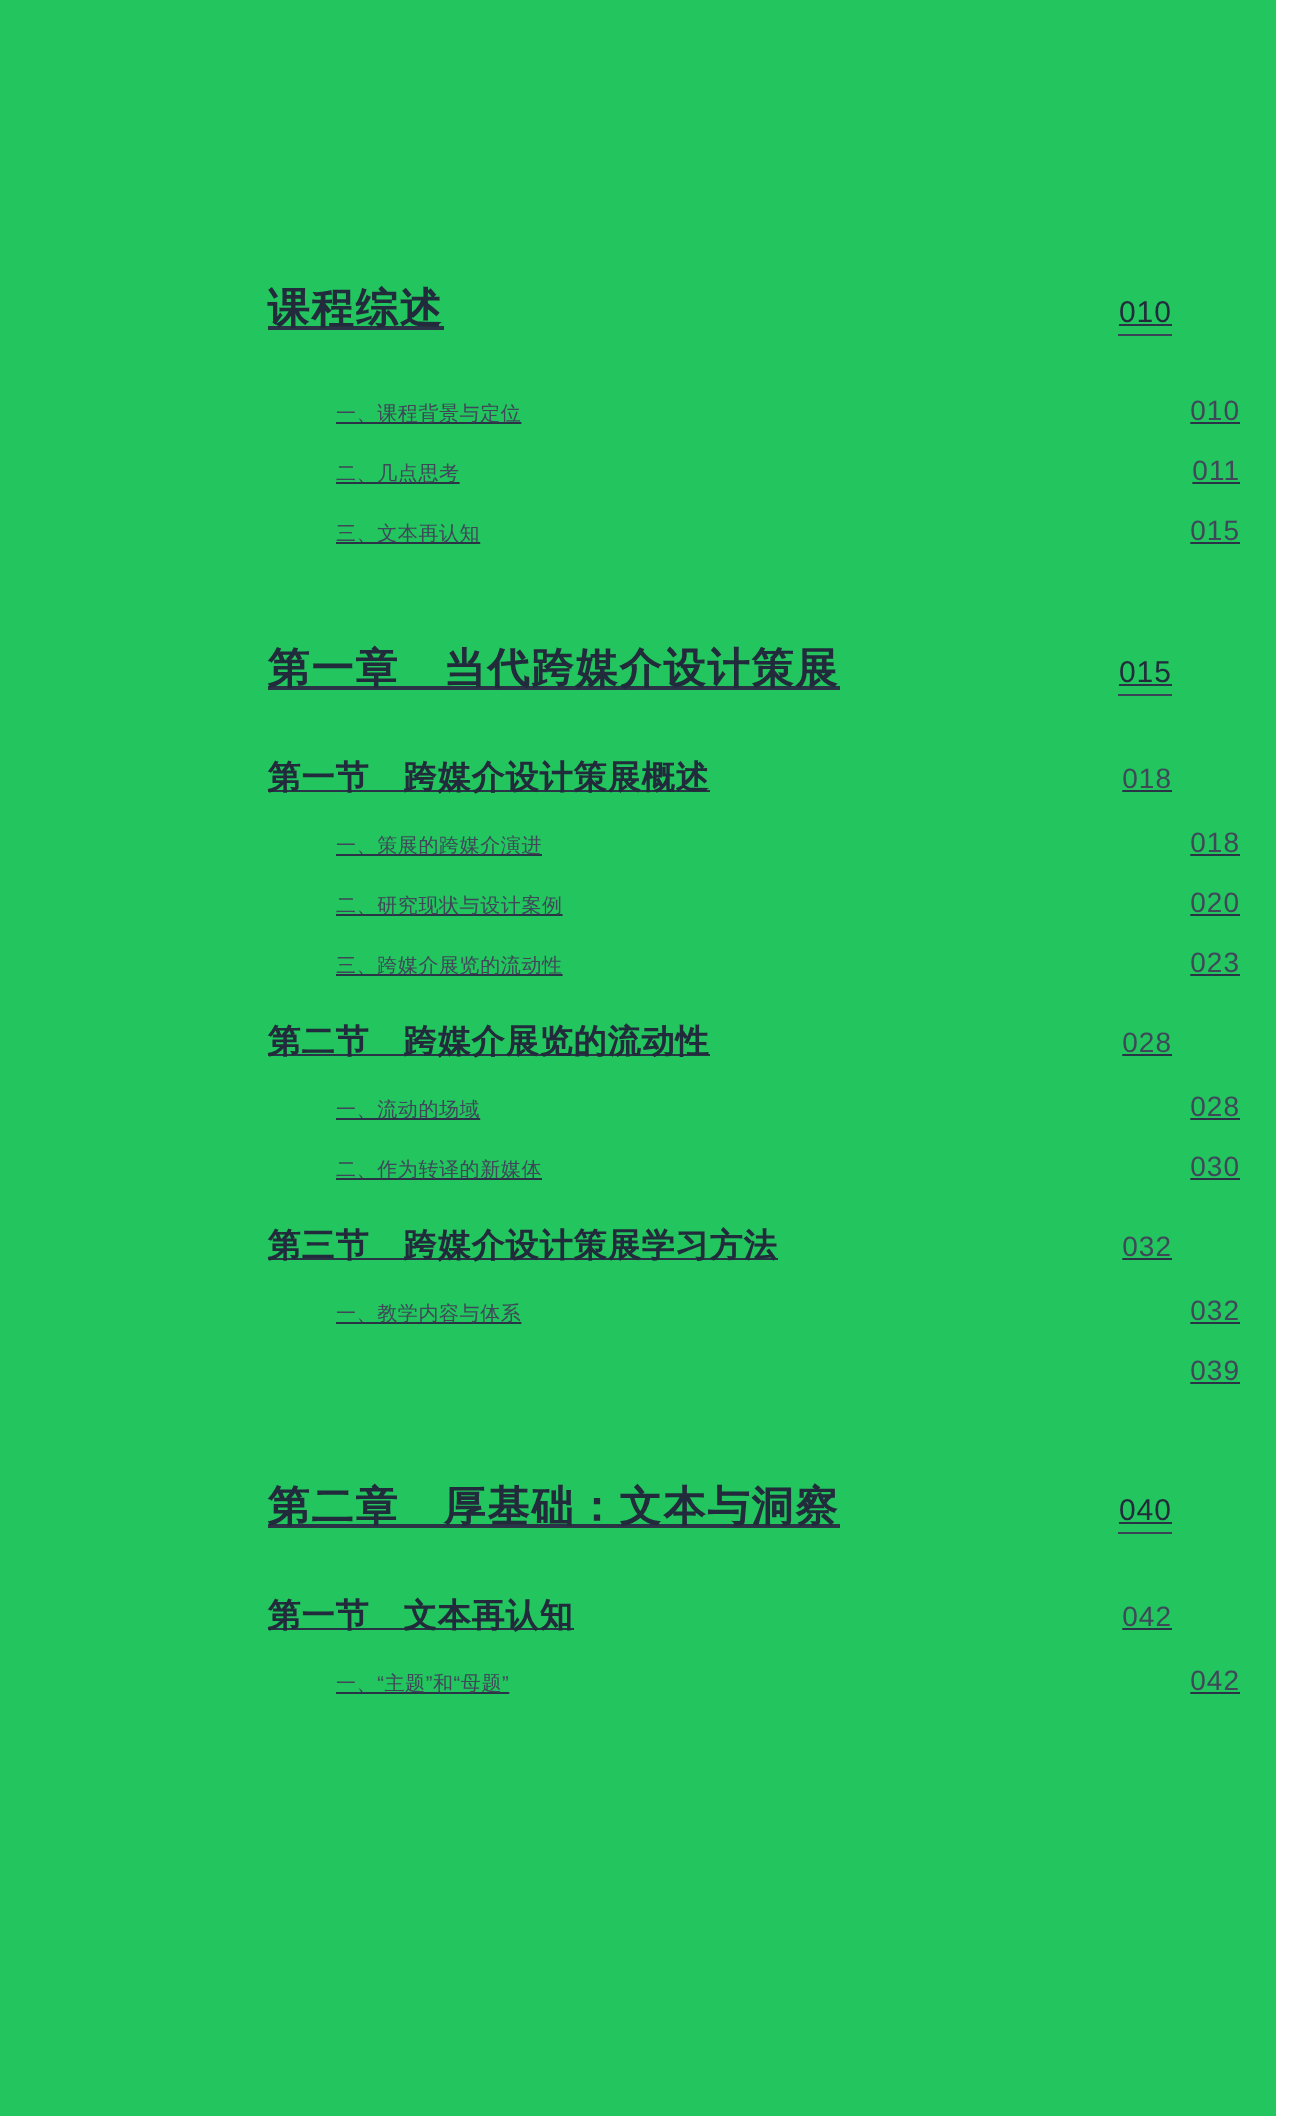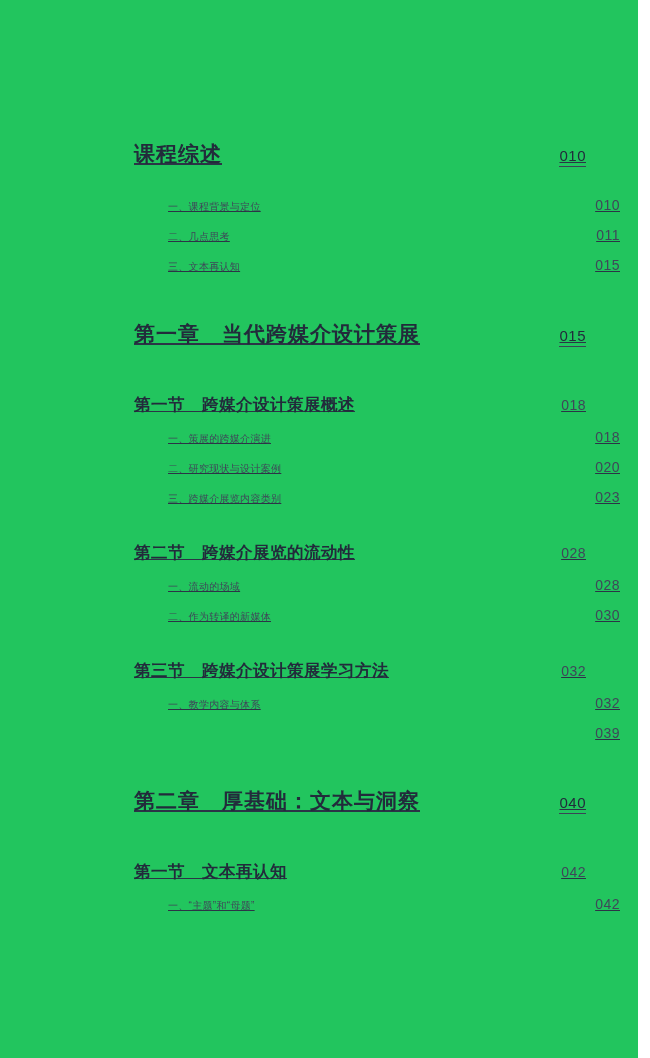--- a/index.html
+++ b/index.html
@@ -59,21 +59,21 @@
     font-size: 15px;
     color: #222b3b;
     font-weight: normal;
     border-bottom: 1.5px solid #3a4456;
     padding-bottom: 1px;
     line-height: 1.1;
   }
 
   
   .section {
-    margin-top: 20px;
+    margin-top: 4px;
   }
   .section .label {
     font-size: 16.5px;
     font-weight: bold;
     color: #222b3b;
     letter-spacing: 0.5px;
   }
   .section .page-num {
     font-size: 14px;
     color: #3f4759;
@@ -151,21 +151,21 @@
       <span class="label">一、策展的跨媒介演进</span>
       <span class="filler"></span>
       <span class="page-num">018</span>
     </div>
     <div class="row item">
       <span class="label">二、研究现状与设计案例</span>
       <span class="filler"></span>
       <span class="page-num">020</span>
     </div>
     <div class="row item">
-      <span class="label">三、跨媒介展览内容类别</span>
+      <span class="label">三、跨媒介展览的流动性</span>
       <span class="filler"></span>
       <span class="page-num">023</span>
     </div>
 
     <div class="gap-sm"></div>
 
     <div class="row section">
       <span class="label">第二节　跨媒介展览的流动性</span>
       <span class="filler"></span>
       <span class="page-num">028</span>

